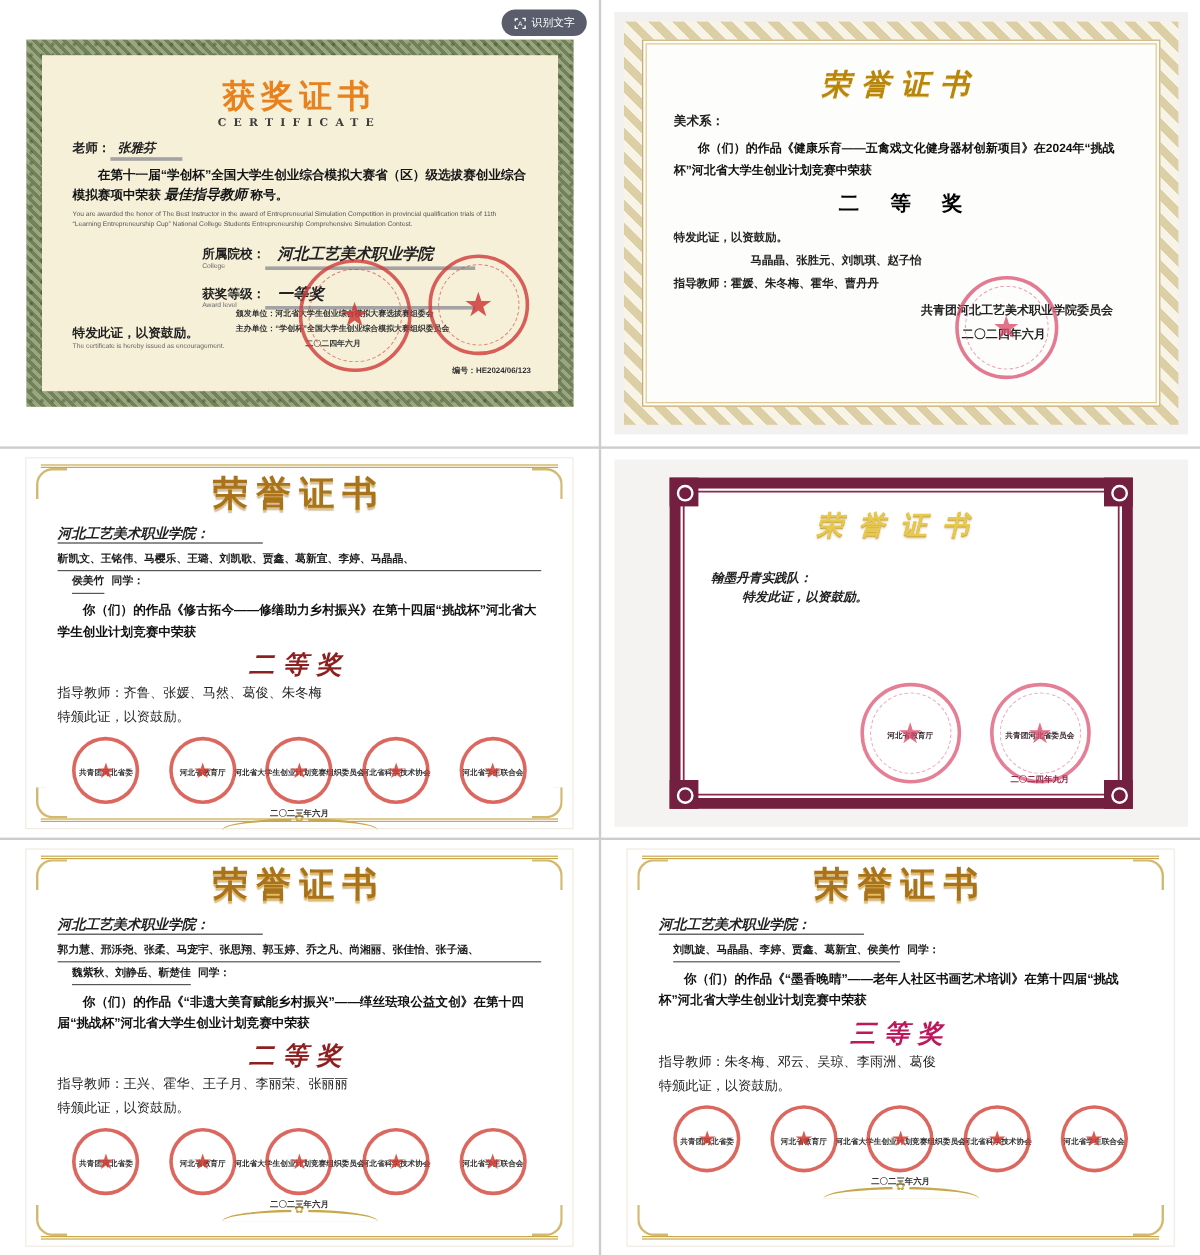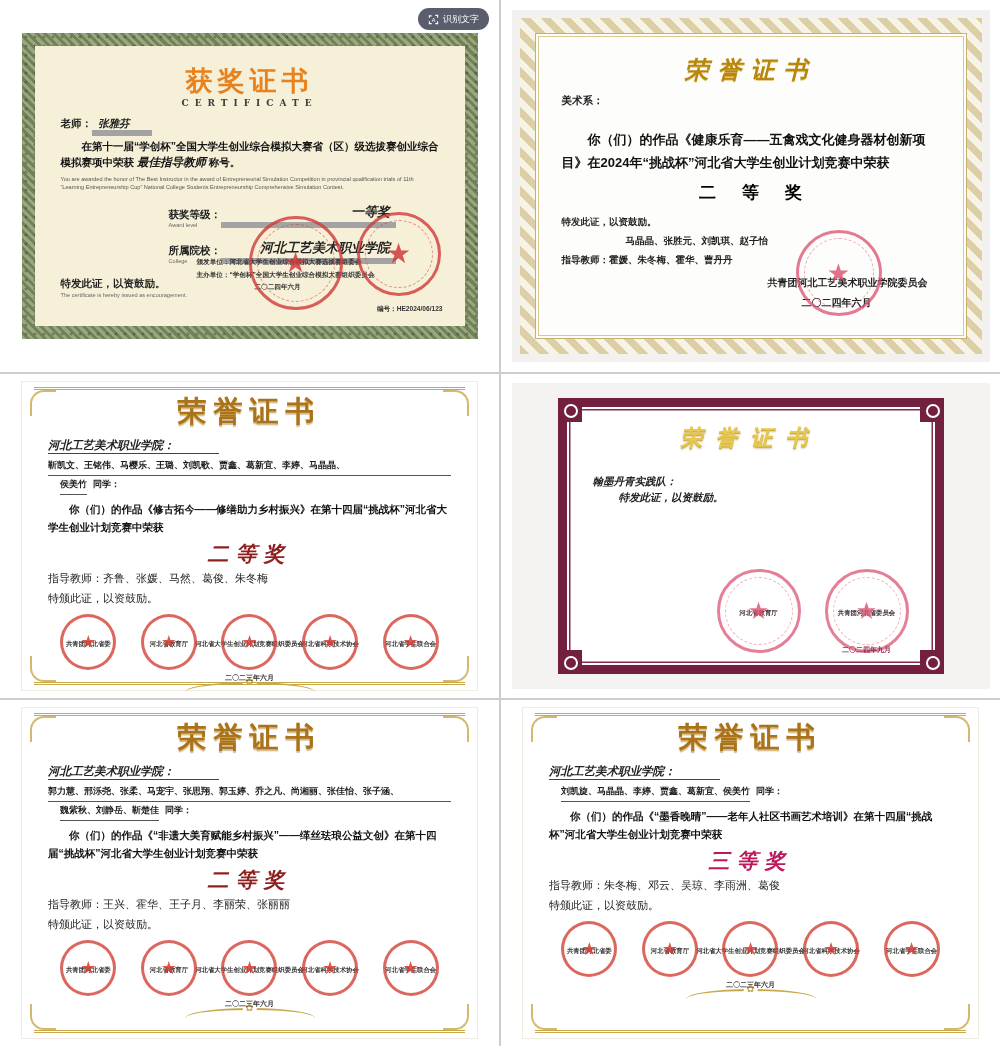--- a/index.html
+++ b/index.html
@@ -16,21 +16,21 @@
       repeating-linear-gradient(45deg, rgba(255,255,255,.22) 0 3px, rgba(0,0,0,.08) 3px 6px),
       #7c8d5e;
     background-size:9px 9px,auto,auto;}
   .paper1{width:100%;height:100%;background:#f6f0d8;position:relative;padding:20px 26px;}
   .t1-title{text-align:center;font-family:"DejaVu Serif",serif;font-weight:bold;
     color:#e8821e;font-size:27px;letter-spacing:5px;line-height:1.1;}
   .t1-sub{text-align:center;font-family:"DejaVu Serif",serif;font-weight:bold;color:#3d3d3d;
     font-size:9px;letter-spacing:6px;margin-top:2px;}
   .lbl{font-weight:bold;}
   .hand{font-family:"DejaVu Serif",serif;font-style:italic;font-weight:bold;}
-  .u{border-bottom:6px solid #a3a3a3;text-align:right;}
+  .u{border-bottom:3px solid #a3a3a3;}
   .t1-teacher{margin-top:9px;font-size:10.5px;}
   .t1-teacher .hand{padding:0 22px 1px 6px;}
   .t1-body{margin:7px 0 0;font-size:10.5px;line-height:1.55;font-weight:600;color:#141414;
     text-align:justify;text-indent:2em;}
   .t1-body .hand{font-size:11.5px;}
   .t1-en{margin:3px 0 0;font-size:5.6px;color:#555;line-height:1.5;}
   .t1-row{margin-top:11px;padding-left:108px;display:flex;align-items:flex-end;}
   .t1-lblcol{display:flex;flex-direction:column;font-size:10.5px;}
   .t1-lblcol .en{font-size:5.6px;color:#666;font-weight:normal;}
   .t1-val{font-size:13px;padding:0 6px 1px 10px;min-width:175px;}
@@ -52,21 +52,21 @@
 
   
   .tile2-photo{width:478px;height:352px;background:#f2f1ef;display:flex;align-items:center;justify-content:center;}
   .frame-zig{width:462px;height:336px;padding:15px;
     background:repeating-linear-gradient(45deg,#dccfa6 0 7px,#f7f3e7 7px 14px);}
   .paper2{width:100%;height:100%;background:#fdfdfc;border:1px solid #c9ae6e;
     box-shadow:inset 0 0 0 2px #fdfdfc,inset 0 0 0 3px #ddc98f;position:relative;padding:12px 26px;}
   .t2-title{text-align:center;margin-top:8px;font-family:"DejaVu Serif",serif;font-weight:bold;
     font-style:italic;color:#b8860b;font-size:24px;letter-spacing:9px;text-shadow:0 1px 0 #e6cf8e;}
   .t2-dept{font-size:10.5px;margin-top:8px;font-weight:600;}
-  .t2-body{margin:20px 0 0;font-size:13px;line-height:1.8;text-indent:2em;color:#111;font-weight:600;}
+  .t2-body{margin:8px 0 0;font-size:10px;line-height:1.8;text-indent:2em;color:#111;font-weight:600;}
   .t2-award{margin-top:6px;text-align:center;font-family:"DejaVu Serif",serif;font-weight:bold;
     font-size:17px;letter-spacing:26px;text-indent:26px;color:#000;}
   .t2-line{font-size:9.5px;line-height:2.0;font-weight:600;color:#222;}
   .t2-ind{padding-left:64px;}
   .t2-note{margin-top:8px;}
   .t2-issuer{margin-top:4px;text-align:right;padding-right:12px;font-size:10px;line-height:2;font-weight:600;}
   .t2-date{padding-right:56px;}
   .seal2{position:absolute;width:86px;height:86px;right:84px;bottom:22px;border-radius:50%;
     border:3px solid rgba(219,77,109,.75);color:rgba(219,77,109,.8);
     display:flex;align-items:center;justify-content:center;}
@@ -151,31 +151,31 @@
       <div class="paper1">
         <div class="t1-title">获奖证书</div>
         <div class="t1-sub">CERTIFICATE</div>
         <div class="t1-teacher">
           <span class="lbl">老师：</span><span class="hand u">张雅芬</span>
         </div>
         <p class="t1-body"><span>在第十一届“学创杯”全国大学生创业综合模拟大赛省（区）级选拔赛创业综合模拟赛项中荣获</span> <span class="hand">最佳指导教师</span> <span>称号。</span></p>
         <p class="t1-en"><span>You are awarded the honor of The Best Instructor in the award of Entrepreneurial Simulation Competition in provincial qualification trials of 11th</span><br><span>“Learning Entrepreneurship Cup” National College Students Entrepreneurship Comprehensive Simulation Contest.</span></p>
         <div class="t1-row">
           <div class="t1-lblcol">
+              <span class="lbl">所属院校：</span>
+              <span class="en">College</span>
+            </div>
+          <span class="hand u t1-val">河北工艺美术职业学院</span>
+        </div>
+        <div class="t1-row">
+          <div class="t1-lblcol">
               <span class="lbl">获奖等级：</span>
               <span class="en">Award level</span>
             </div>
           <span class="hand u t1-val">一等奖</span>
-        </div>
-        <div class="t1-row">
-          <div class="t1-lblcol">
-              <span class="lbl">所属院校：</span>
-              <span class="en">College</span>
-            </div>
-          <span class="hand u t1-val">河北工艺美术职业学院</span>
         </div>
         <div class="t1-foot">
           <span>特发此证，以资鼓励。</span>
           <div class="en">The certificate is hereby issued as encouragement.</div>
         </div>
         <div class="t1-issuer">
           <div><span>颁发单位：</span><span>河北省大学生创业综合模拟大赛选拔赛组委会</span></div>
           <div><span>主办单位：</span><span>“学创杯”全国大学生创业综合模拟大赛组织委员会</span></div>
           <div class="t1-date">二〇二四年六月</div>
         </div>

